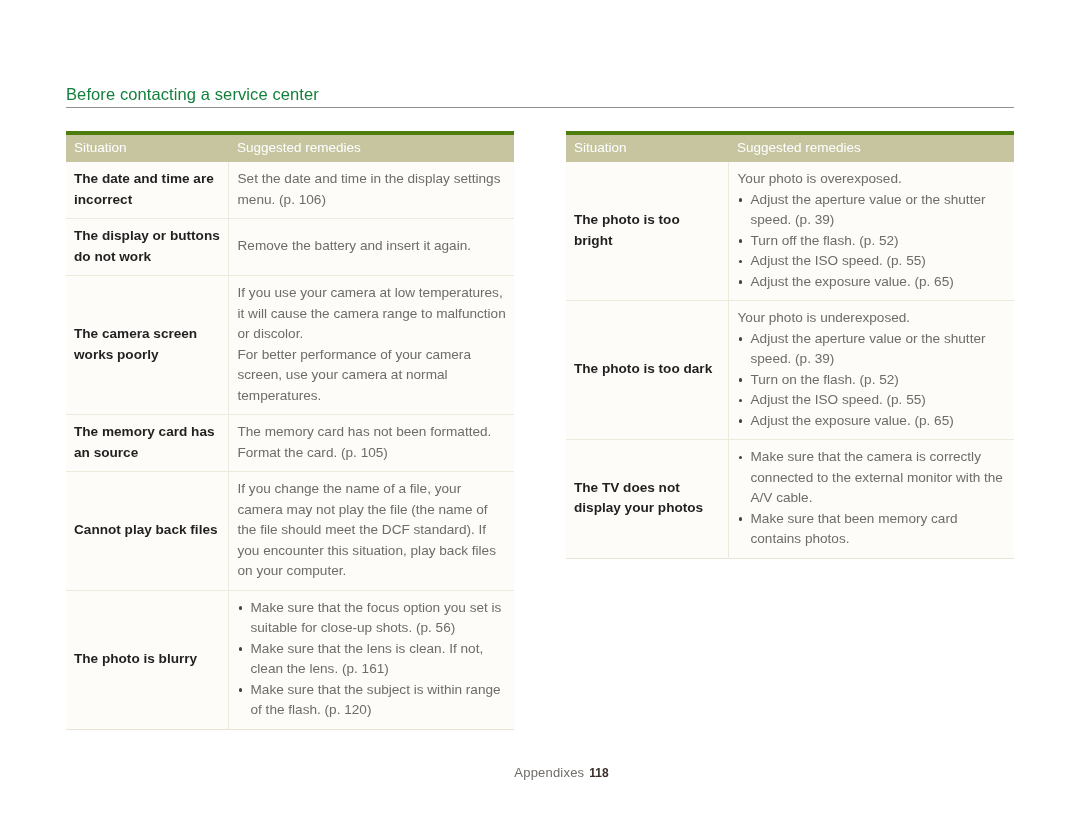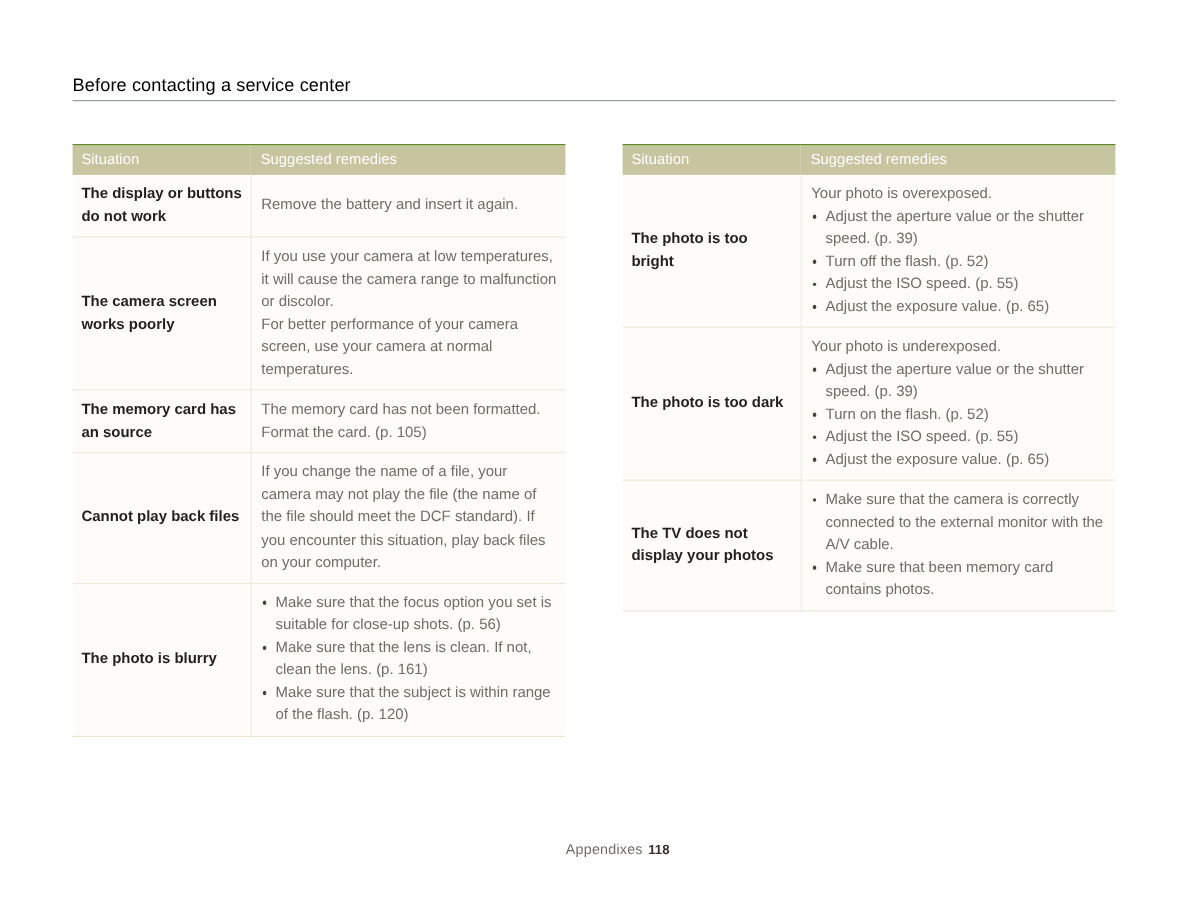--- a/index.html
+++ b/index.html
@@ -17,39 +17,40 @@
 
   
   .page-header {
     position: absolute;
     left: 66px;
     top: 68px;
     width: 948px;
   }
   .page-header .title {
     font-size: 16.5px;
-    color: #000000;
+    color: #15803d;
     letter-spacing: .1px;
     line-height: 20px;
     white-space: nowrap;
     font-weight: 400;
+    margin-top: 16px;
   }
   .page-header .rule {
     margin-top: 3px;
     height: 1px;
     background: #8e9496;
   }
 
   
   .table {
     position: absolute;
     border-collapse: collapse;
     table-layout: fixed;
     background: #fdfcf8;
-    border-top: 1px solid #4d7c0f;
+    border-top: 4px solid #4d7c0f;
     border-bottom: 1px solid #e7e4d4;
   }
   #table-left  { left: 66px;  top: 131px; width: 448px; }
   #table-right { left: 566px; top: 131px; width: 448px; }
 
   .table col.c-situation { width: 162px; }
   .table col.c-remedy    { width: 286px; }
 
   .table thead th {
     background: #c6c5a0;
@@ -146,20 +147,26 @@
       <col class="c-remedy">
     </colgroup>
   <thead>
     <tr>
       <th class="situation-head">Situation</th>
       <th class="remedy-head">Suggested remedies</th>
     </tr>
   </thead>
   <tbody>
       <tr>
+        <td class="situation-cell">The date and time are incorrect</td>
+        <td class="remedy-cell">
+          <span class="remedy-line">Set the date and time in the display settings menu. (p. 106)</span>
+        </td>
+      </tr>
+      <tr>
         <td class="situation-cell">The display or buttons do not work</td>
         <td class="remedy-cell">
           <span class="remedy-line">Remove the battery and insert it again.</span>
         </td>
       </tr>
       <tr>
         <td class="situation-cell">The camera screen works poorly</td>
         <td class="remedy-cell">
           <span class="remedy-line">If you use your camera at low temperatures, it will cause the camera range to malfunction or discolor.</span>
           <span class="remedy-line">For better performance of your camera screen, use your camera at normal temperatures.</span>

